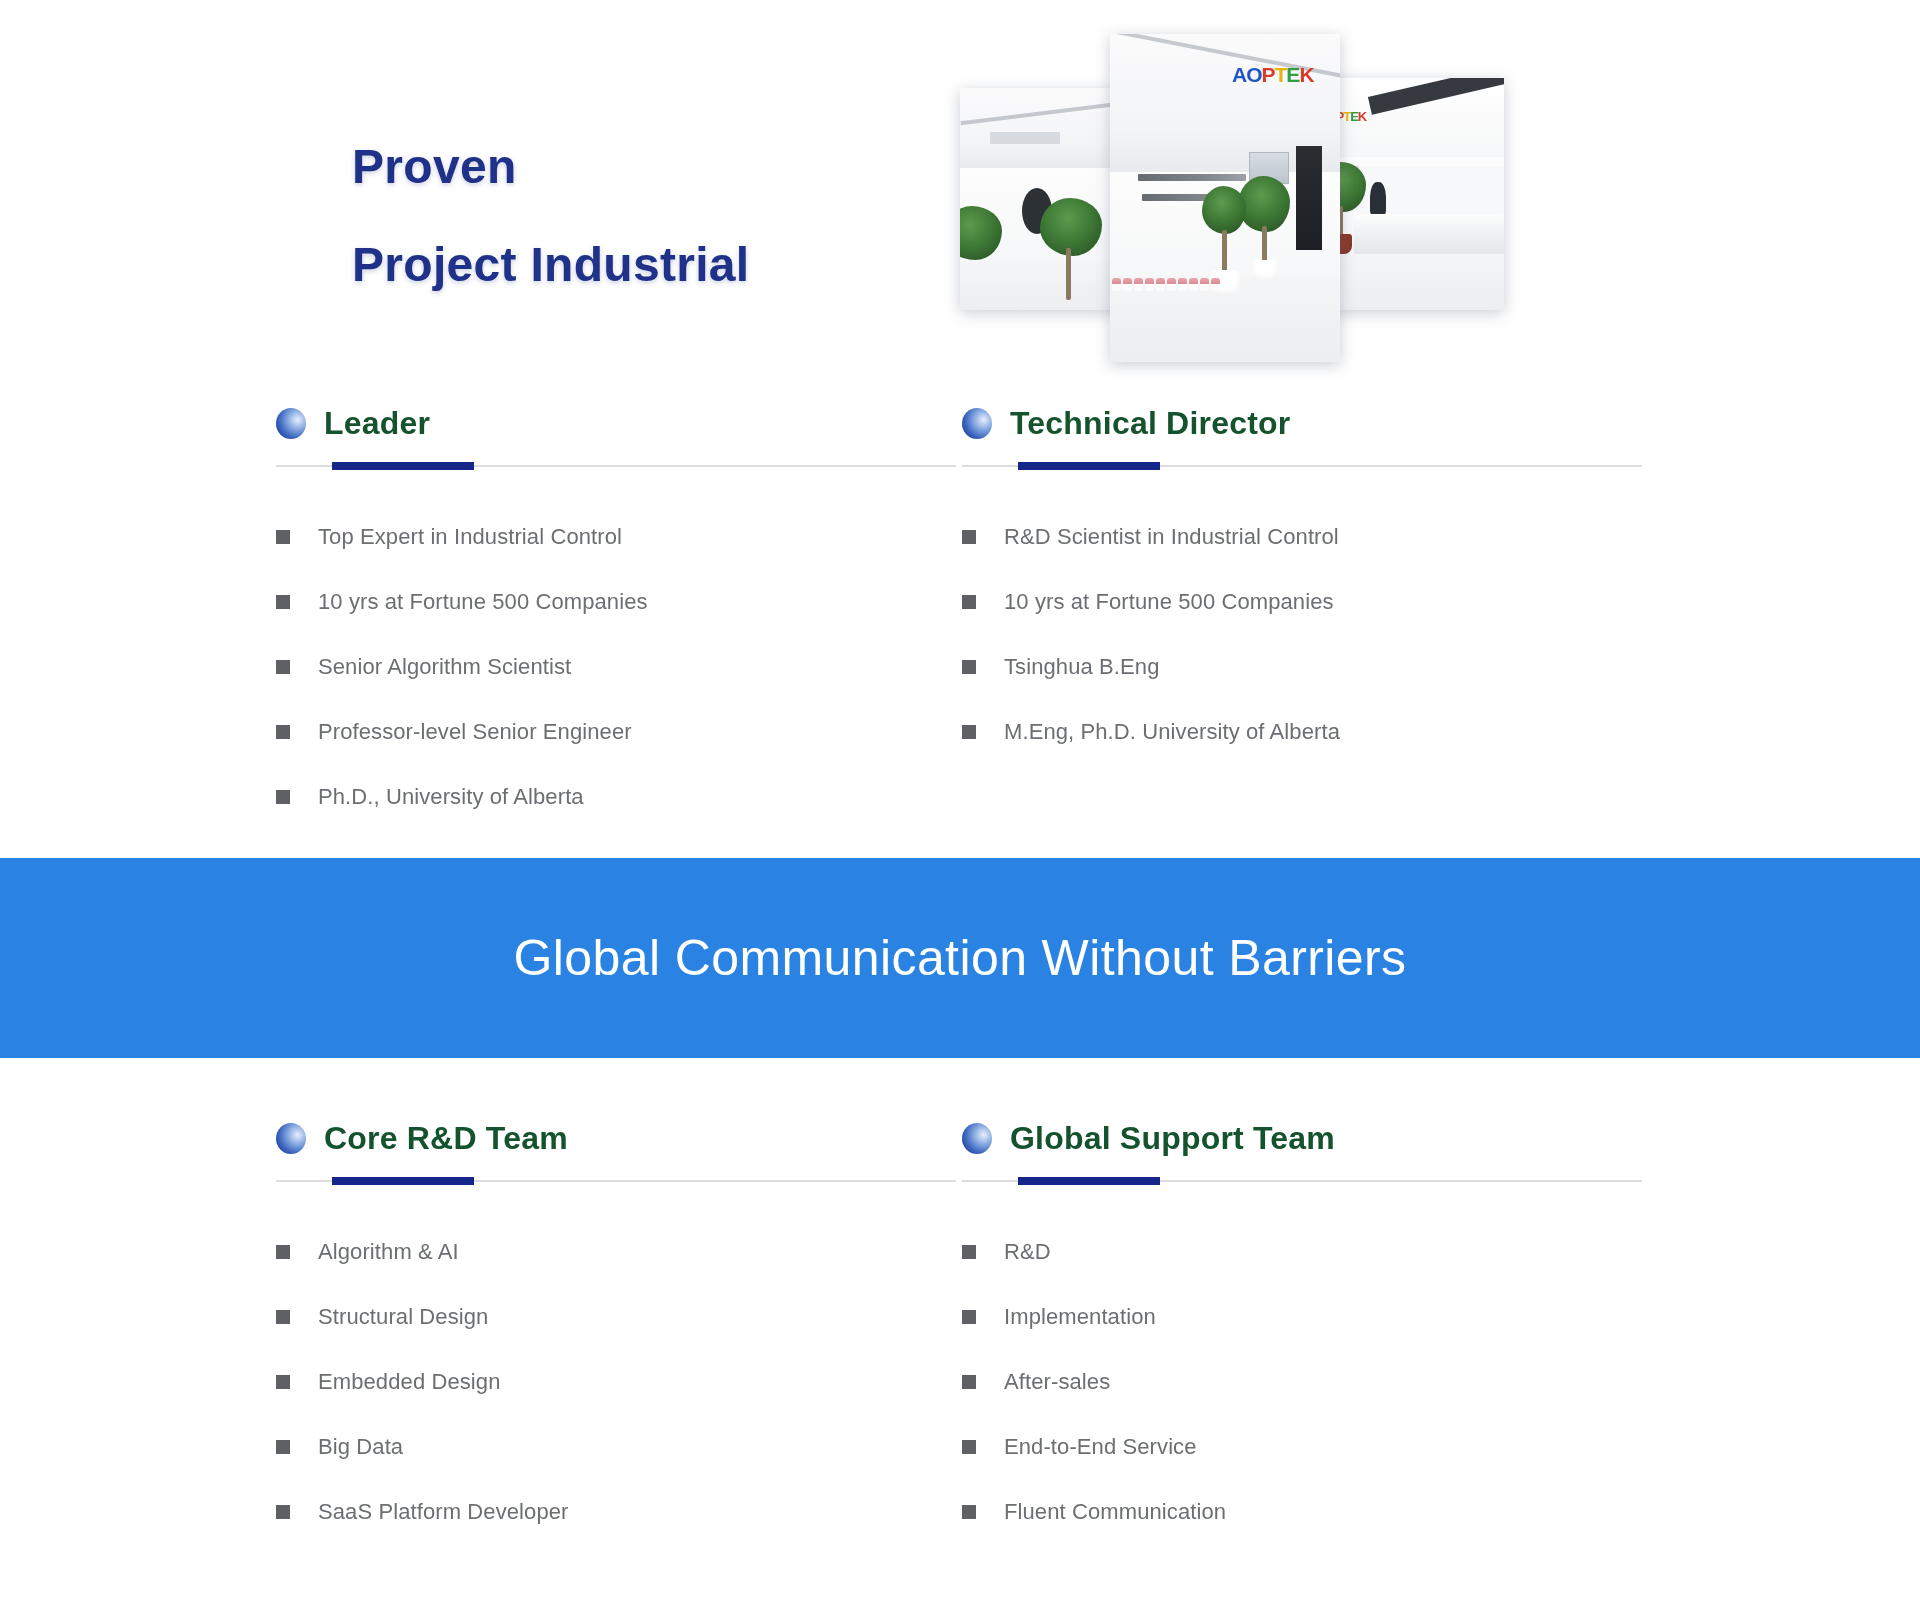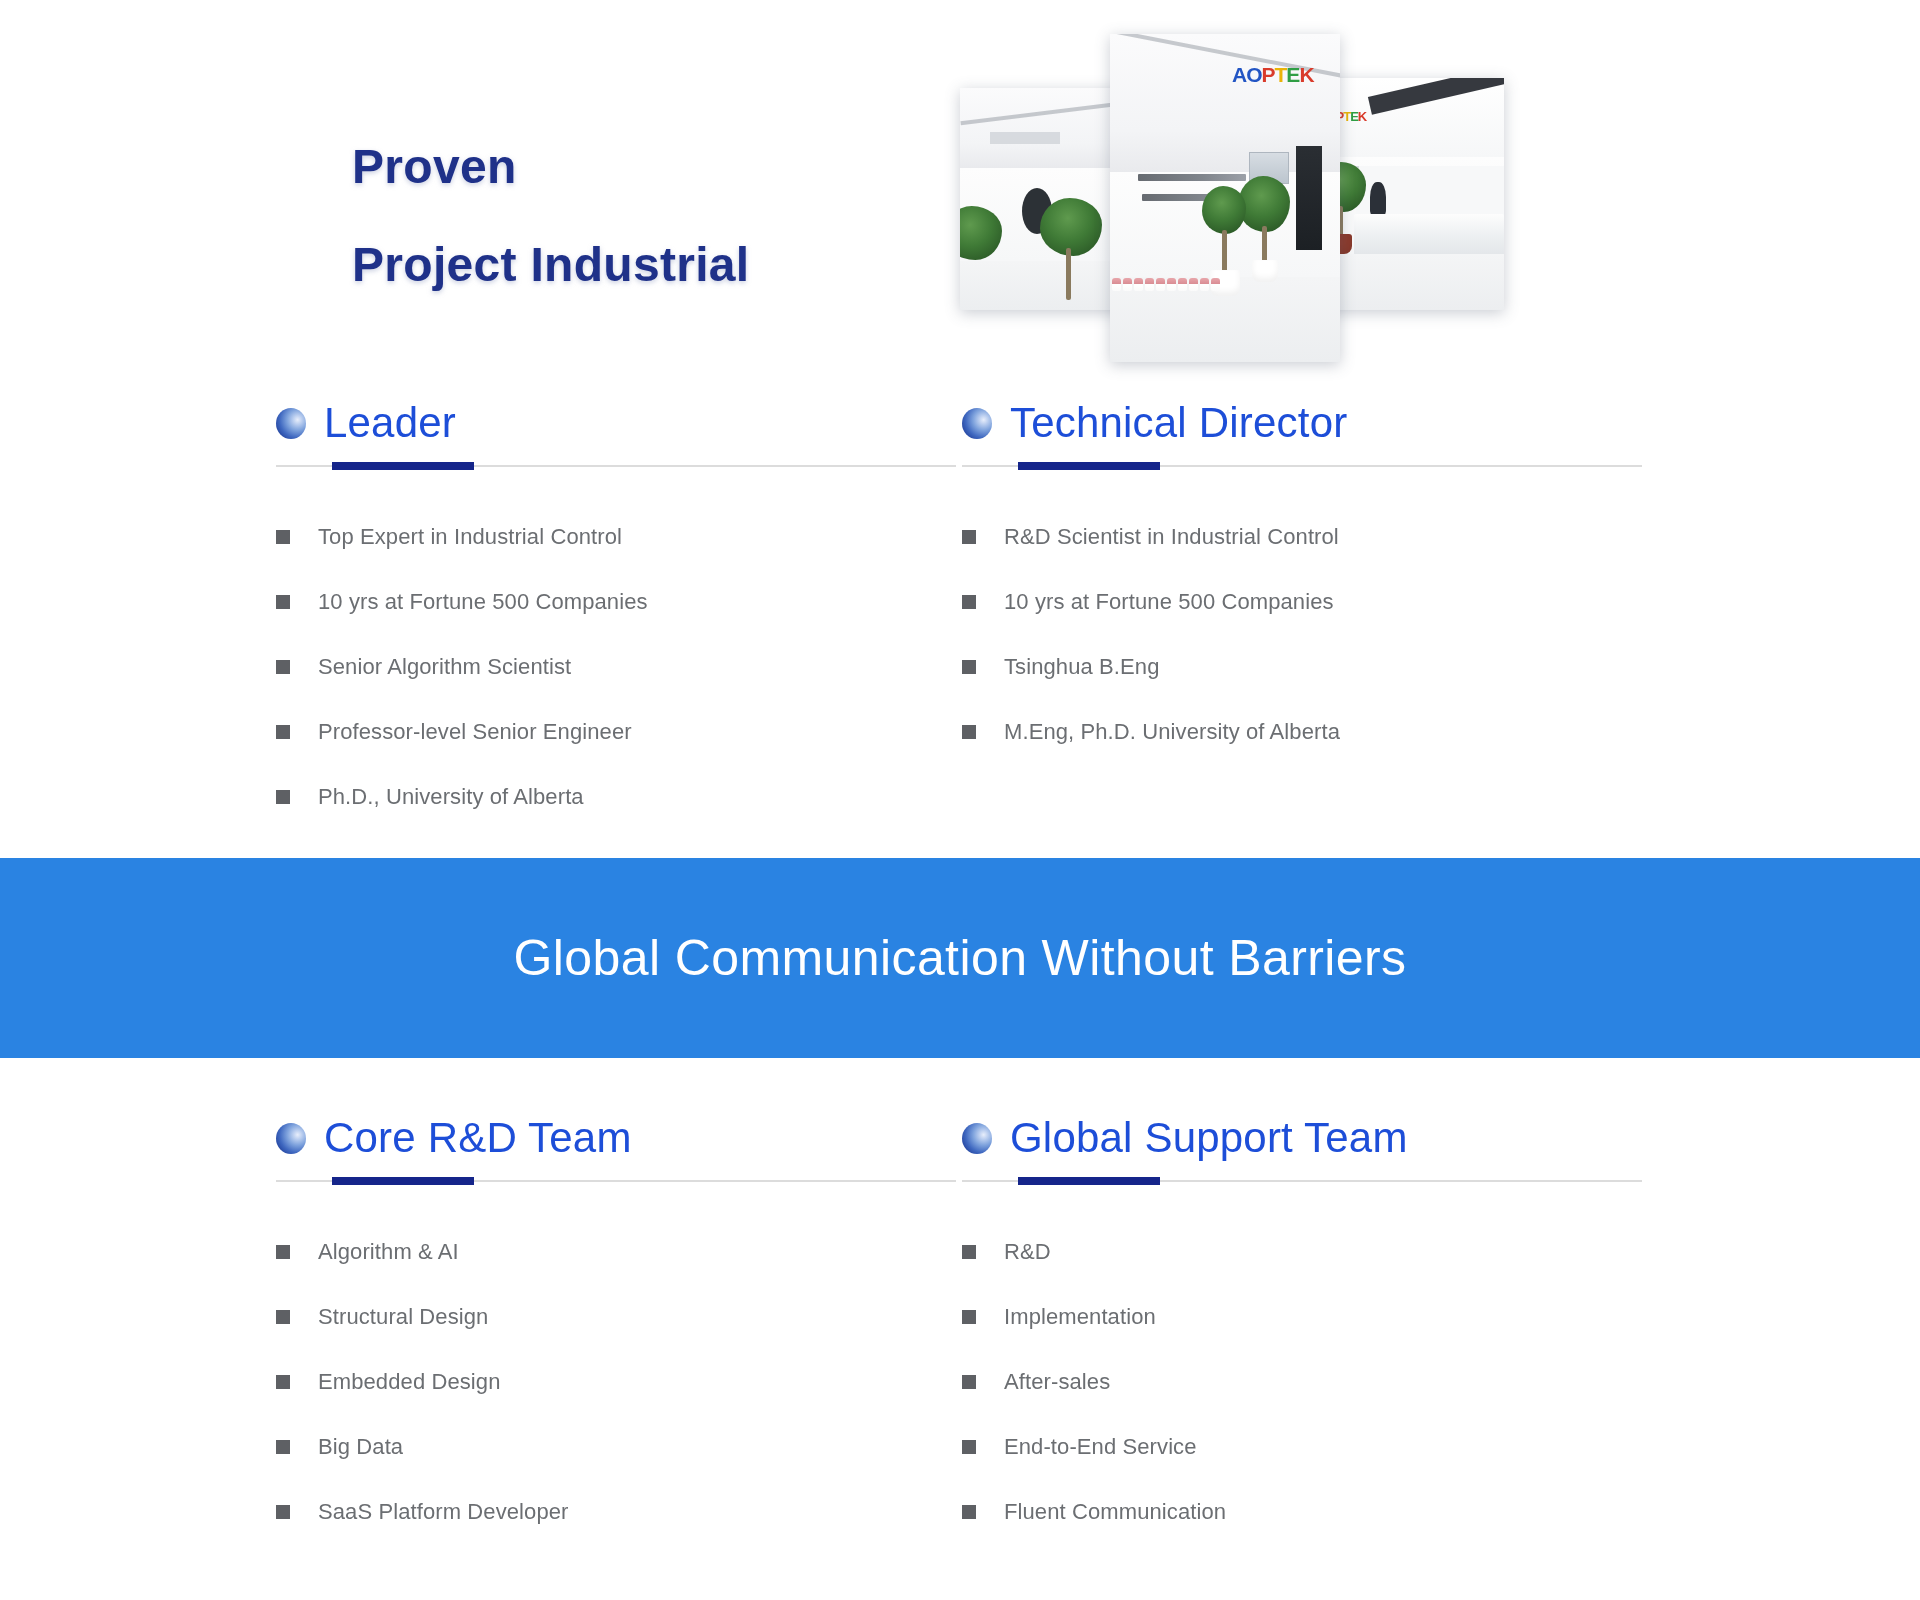--- a/index.html
+++ b/index.html
@@ -188,23 +188,23 @@
   .sphere {
     width: 30px;
     height: 31px;
     border-radius: 50%;
     background:
       radial-gradient(circle at 72% 38%, #e8eefb 0%, #b9cdef 16%, #7fa3dd 36%, #3f68c0 62%, #21409b 85%, #15296b 100%);
     flex: 0 0 auto;
   }
 
   .head-title {
-    font-size: 42px;
-    font-weight: 400;
-    color: #1d4ed8;
+    font-size: 32px;
+    font-weight: 700;
+    color: #14532d;
     letter-spacing: 0.2px;
     white-space: nowrap;
   }
 
   .divider {
     position: relative;
     margin-top: 16px;
     width: 100%;
     height: 8px;
   }

